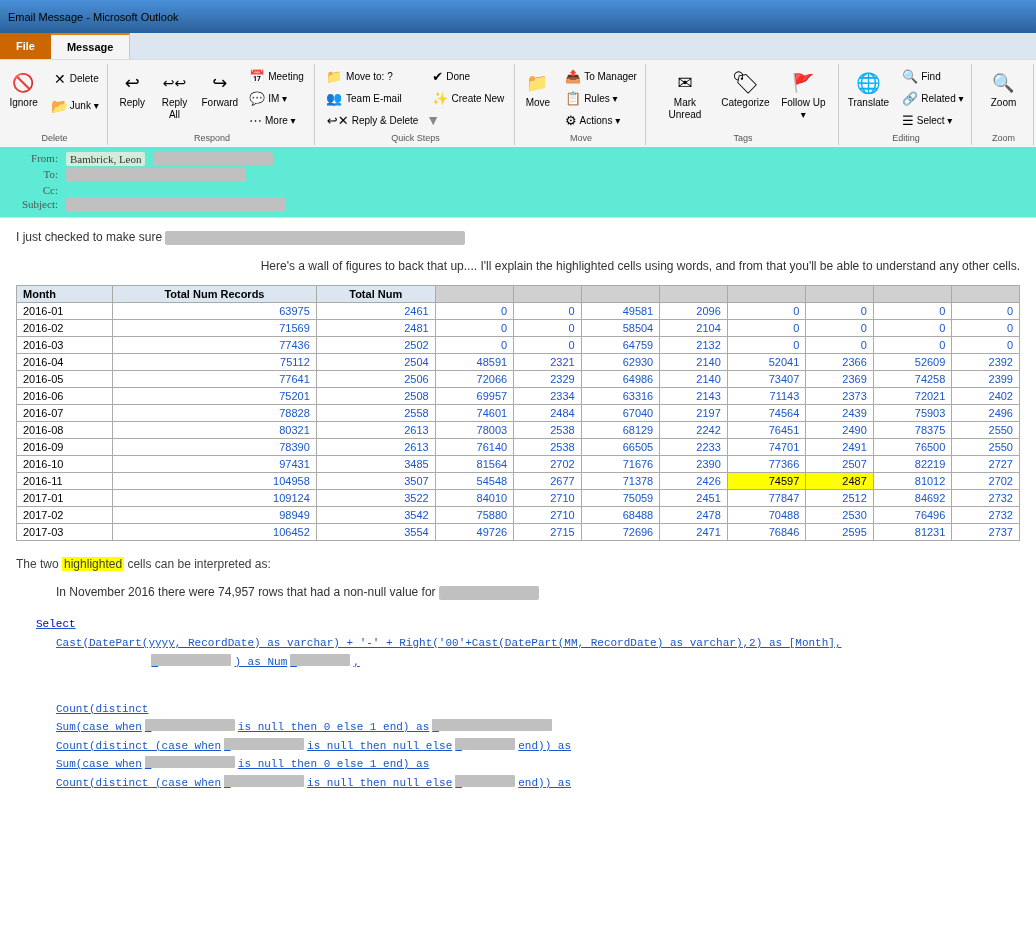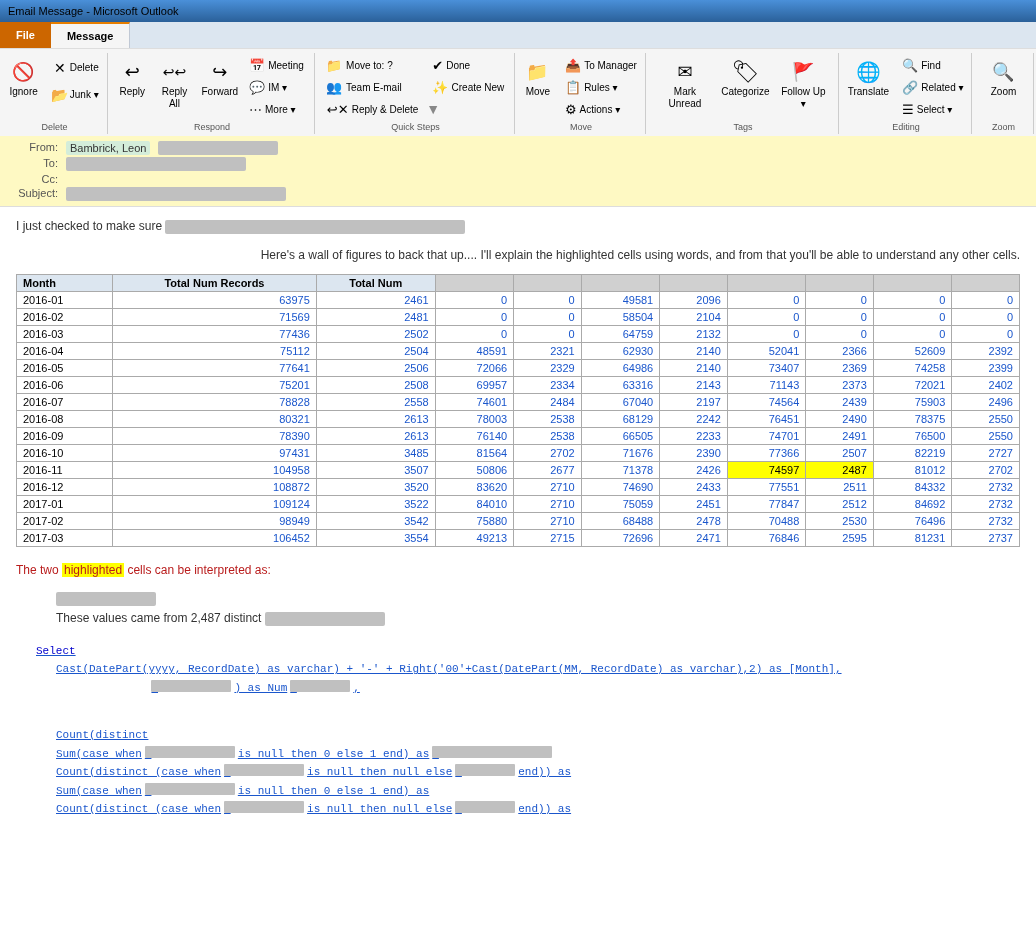--- a/index.html
+++ b/index.html
@@ -1,21 +1,21 @@
 <!DOCTYPE html>
 <html><head>
   <meta charset="utf-8">
   <style>
     * { box-sizing: border-box; margin: 0; padding: 0; }
     body { font-family: 'Segoe UI', Arial, sans-serif; font-size: 11px; background: #f0f0f0; }
 
     
     .title-bar {
       background: linear-gradient(to bottom, #4a90d9, #2a6099);
-      height: 22px;
+      height: 33px;
       display: flex;
       align-items: center;
       padding: 0 8px;
     }
 
     
     .ribbon-tabs {
       display: flex;
       background: #dce6f0;
       height: 26px;
@@ -117,23 +117,24 @@
       align-items: flex-start;
       gap: 2px;
       flex: 1;
     }
     .ribbon-group-wide .ribbon-group-label {
       font-size: 9px; color: #555; margin-top: 2px; text-align: center;
     }
 
     
     .email-header {
-      background: #fef9c3;
+      background: #5eead4;
       padding: 4px 8px;
       border-bottom: 1px solid #ddd;
+      font-family: Liberation Serif, serif;
     }
     .header-row {
       display: flex;
       gap: 8px;
       padding: 1px 0;
       font-size: 11px;
     }
     .header-label { color: #555; min-width: 50px; text-align: right; }
     .sender-name {
       background: #d4edda;
@@ -184,21 +185,21 @@
     }
     .data-table td:first-child { text-align: left; }
     .data-table th:first-child { text-align: left; }
     .highlight-yellow { background: #ffff00 !important; }
     .col-blue { color: #1a56cc; }
 
     
     .section-text {
       margin: 14px 0 8px 0;
       font-size: 12px;
-      color: #b91c1c;
+      color: #404040;
       line-height: 1.6;
     }
     .highlighted-word {
       background: #ffff00;
       padding: 0 2px;
     }
     .indent-block {
       margin-left: 40px;
       font-size: 12px;
       color: #333;
@@ -583,41 +584,28 @@
             <td class="col-blue">2390</td>
             <td class="col-blue">77366</td>
             <td class="col-blue">2507</td>
             <td class="col-blue">82219</td>
             <td class="col-blue">2727</td>
           </tr>
           <tr>
             <td>2016-11</td>
             <td class="col-blue">104958</td>
             <td class="col-blue">3507</td>
-            <td class="col-blue">50806</td>
+            <td class="col-blue">54548</td>
             <td class="col-blue">2677</td>
             <td class="col-blue">71378</td>
             <td class="col-blue">2426</td>
             <td class="highlight-yellow">74597</td>
             <td class="highlight-yellow">2487</td>
             <td class="col-blue">81012</td>
             <td class="col-blue">2702</td>
-          </tr>
-          <tr>
-            <td>2016-12</td>
-            <td class="col-blue">108872</td>
-            <td class="col-blue">3520</td>
-            <td class="col-blue">83620</td>
-            <td class="col-blue">2710</td>
-            <td class="col-blue">74690</td>
-            <td class="col-blue">2433</td>
-            <td class="col-blue">77551</td>
-            <td class="col-blue">2511</td>
-            <td class="col-blue">84332</td>
-            <td class="col-blue">2732</td>
           </tr>
           <tr>
             <td>2017-01</td>
             <td class="col-blue">109124</td>
             <td class="col-blue">3522</td>
             <td class="col-blue">84010</td>
             <td class="col-blue">2710</td>
             <td class="col-blue">75059</td>
             <td class="col-blue">2451</td>
             <td class="col-blue">77847</td>
@@ -635,46 +623,43 @@
             <td class="col-blue">2478</td>
             <td class="col-blue">70488</td>
             <td class="col-blue">2530</td>
             <td class="col-blue">76496</td>
             <td class="col-blue">2732</td>
           </tr>
           <tr>
             <td>2017-03</td>
             <td class="col-blue">106452</td>
             <td class="col-blue">3554</td>
-            <td class="col-blue">49213</td>
+            <td class="col-blue">49726</td>
             <td class="col-blue">2715</td>
             <td class="col-blue">72696</td>
             <td class="col-blue">2471</td>
             <td class="col-blue">76846</td>
             <td class="col-blue">2595</td>
             <td class="col-blue">81231</td>
             <td class="col-blue">2737</td>
           </tr>
         </tbody>
     </table>
   </div>
 
   <div class="section-text">
     <span>The two </span>
     <span class="highlighted-word">highlighted</span>
     <span> cells can be interpreted as:</span>
   </div>
 
   <div class="indent-block">
     <div>
+      <span>In November 2016 there were 74,957 rows that had a non-null value for </span>
       <span class="redacted" style="width:100px;">&nbsp;</span>
-    </div>
-    <div>
-      <span>These values came from 2,487 distinct </span>
-      <span class="redacted" style="width:120px;">&nbsp;</span>
     </div>
   </div>
 
   <div class="query-section">
     <div class="code-block">
       <div class="code-line">
         <span class="code-keyword">Select</span>
       </div>
       <div class="code-line">
         <span style="padding-left:20px;">Cast(DatePart(yyyy, RecordDate) as varchar)  + '-' + Right('00'+Cast(DatePart(MM, RecordDate) as varchar),2) as [Month],</span>

